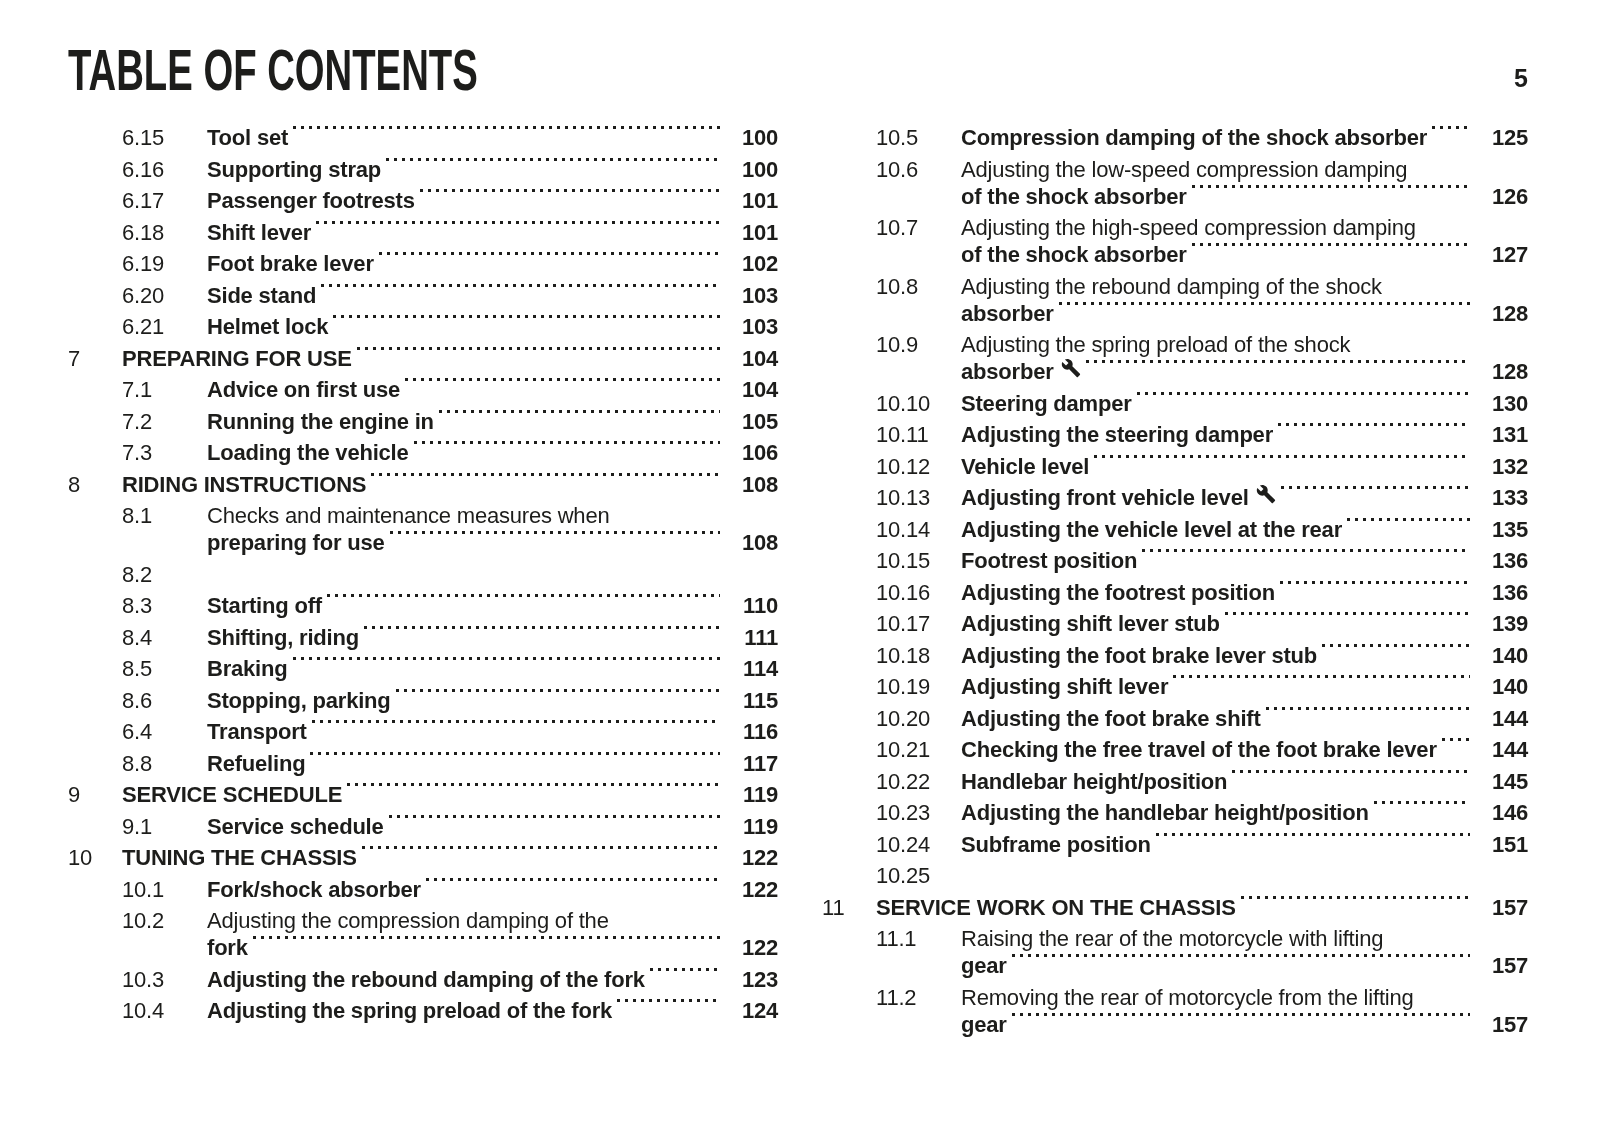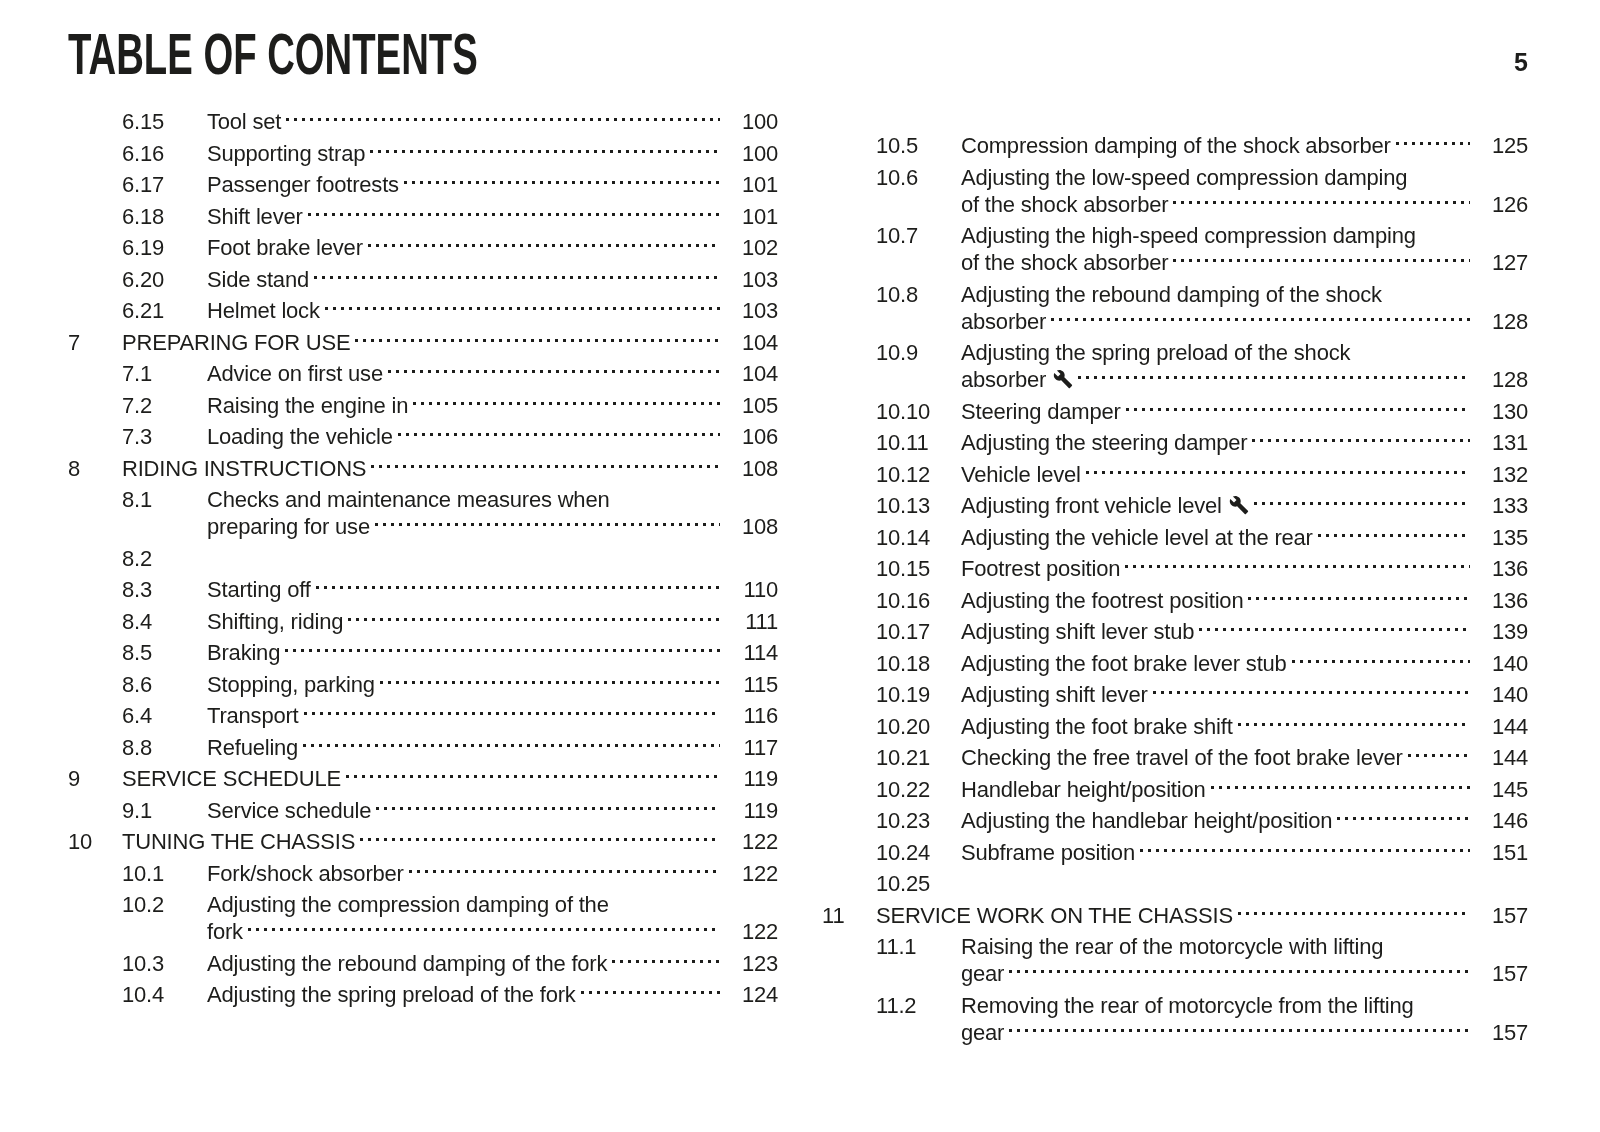--- a/index.html
+++ b/index.html
@@ -11,21 +11,21 @@
     width: 1600px;
     height: 1132px;
     font-family: "Liberation Sans", sans-serif;
     color: #1d1d1b;
     overflow: hidden;
   }
   .page {
     box-sizing: border-box;
     width: 1600px;
     height: 828px;
-    padding: 28px 72px 0 68px;
+    padding: 44px 72px 0 68px;
     border-radius: 25px;
   }
   .header {
     display: flex;
     justify-content: space-between;
     align-items: flex-start;
     margin-bottom: 24px;
     height: 56px;
   }
   .doc-title {
@@ -44,21 +44,21 @@
     margin-top: 20px;
   }
   .cols {
     display: flex;
     gap: 44px;
   }
   .col {
     flex: none;
   }
   .col.left  { width: 710px; }
-  .col.right { width: 706px; margin-top: 24px; }
+  .col.right { width: 706px; }
 
   .entry {
     display: flex;
     font-size: 22px;
     letter-spacing: -0.2px;
     line-height: 27px;
     margin-bottom: 4.5px;
   }
   .entry .num {
     flex: none;
@@ -69,21 +69,22 @@
   .entry.level2 .num { width: 85px; }
   .entry .body {
     flex: 1;
     min-width: 0;
   }
   .tline {
     white-space: nowrap;
   }
   .lastline {
     display: flex;
-    align-items: center;
+    align-items: flex-start;
+    font-weight: bold;
   }
   .ttext {
     white-space: nowrap;
     flex: none;
   }
   .leader {
     flex: 1;
     min-width: 10px;
     height: 7px;
     margin: 0 12px 4px 5px;
@@ -207,21 +208,21 @@
               <span class="ttext">Advice on first use</span>
               <span class="leader"></span>
               <span class="pagenum">104</span>
             </div>
           </div>
         </div>
         <div class="entry level2">
           <span class="num">7.2</span>
           <div class="body">
             <div class="lastline">
-              <span class="ttext">Raising the engine in</span>
+              <span class="ttext">Running the engine in</span>
               <span class="leader"></span>
               <span class="pagenum">105</span>
             </div>
           </div>
         </div>
         <div class="entry level2">
           <span class="num">7.3</span>
           <div class="body">
             <div class="lastline">
               <span class="ttext">Loading the vehicle</span>

